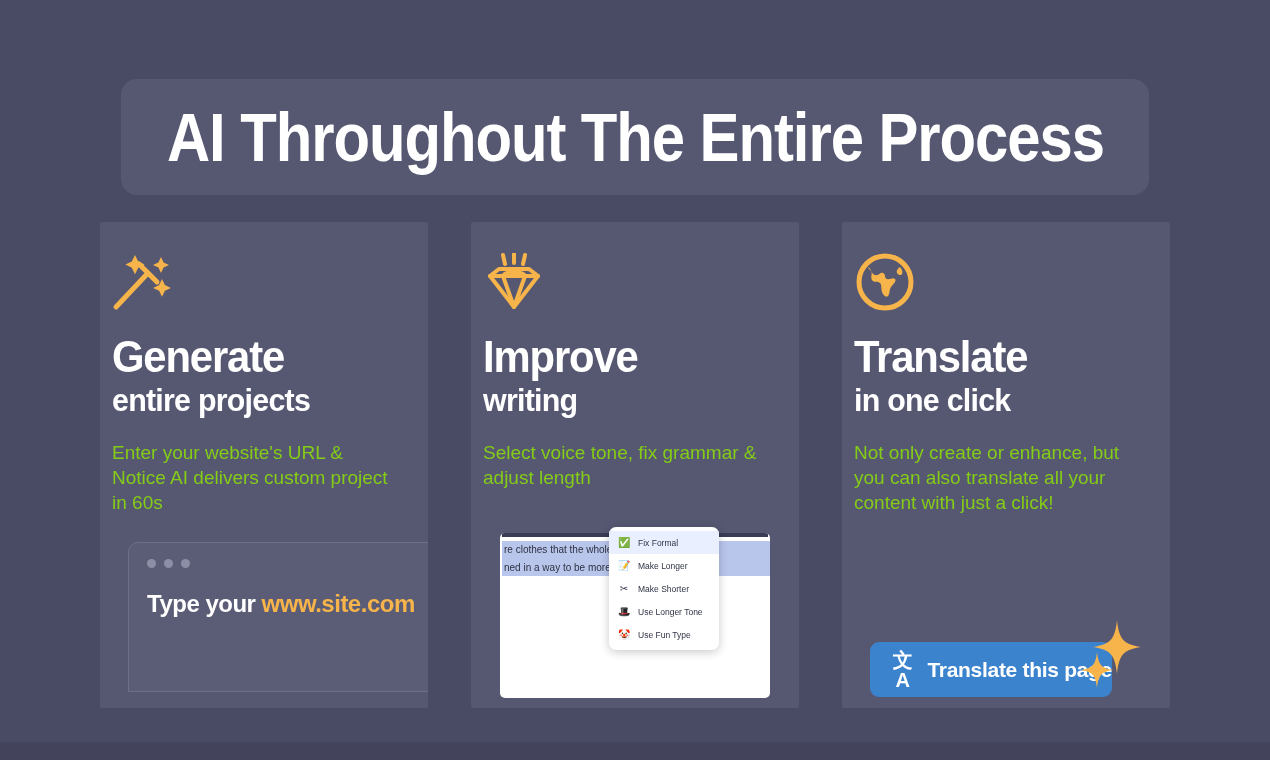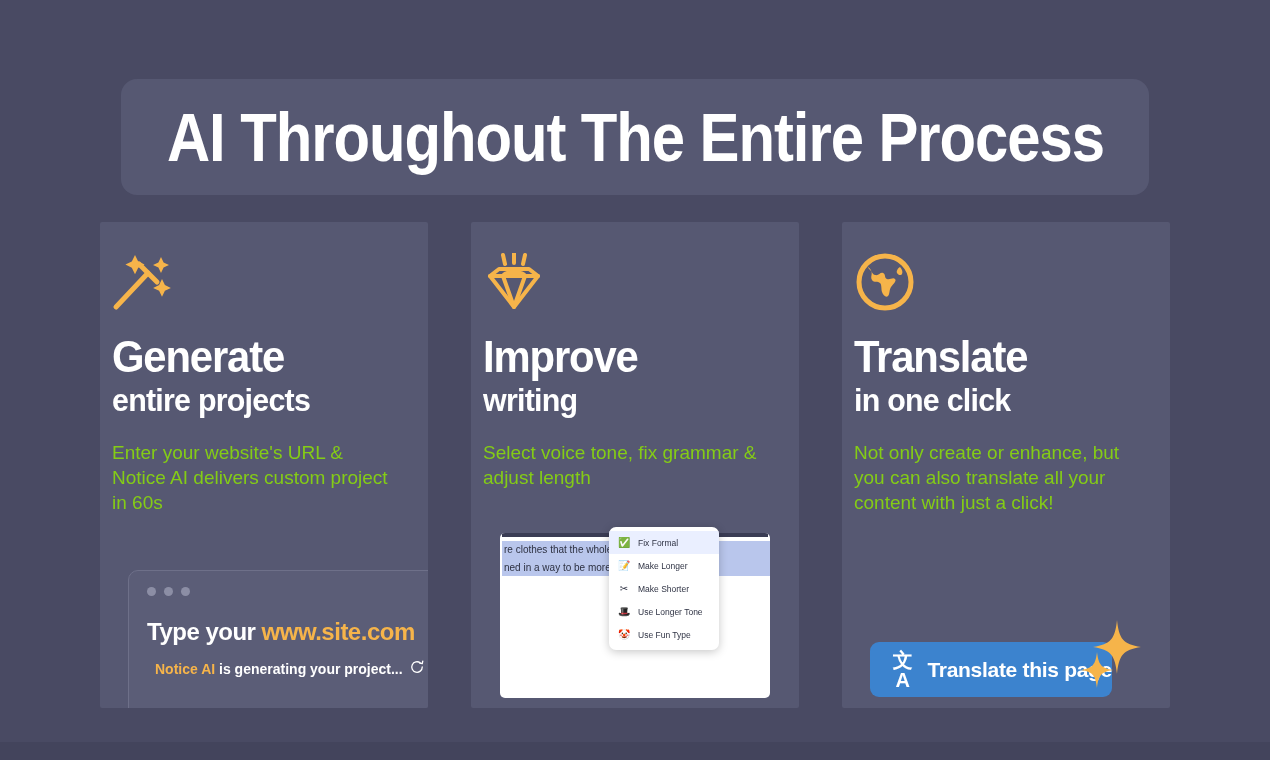--- a/index.html
+++ b/index.html
@@ -105,21 +105,21 @@
     font-size: 19px;
     line-height: 1.32;
     margin-top: 22px;
     font-weight: normal;
   }
 
   
   .mini-browser {
     position: absolute;
     left: 28px;
-    top: 348px;
+    top: 320px;
     width: 330px;
     height: 150px;
     background: #5b5d77;
     border: 1px solid #6e7089;
     border-radius: 10px 0 0 0;
     padding: 16px 18px;
   }
   .dots { display: flex; gap: 8px; margin-bottom: 22px; }
   .dot { width: 9px; height: 9px; border-radius: 50%; background: #8c8ea5; }
   .type-line {
@@ -263,29 +263,20 @@
     <div class="card-subtitle">entire projects</div>
     <div class="card-desc">Enter your website's URL &amp; Notice AI delivers custom project in 60s</div>
 
     <div class="mini-browser">
       <div class="dots">
         <span class="dot"></span>
         <span class="dot"></span>
         <span class="dot"></span>
       </div>
       <div class="type-line"><span>Type your </span><span class="url">www.site.com</span></div>
-      <div class="gen-line">
-        <span><span class="brand">Notice AI</span><span> is generating your project...</span></span>
-        <span class="spinner-icon">
-          <svg width="14" height="14" viewBox="0 0 16 16">
-            <path d="M14 8 a6 6 0 1 1 -2.2 -4.6" fill="none" stroke="#ffffff" stroke-width="1.5" stroke-linecap="round"></path>
-            <path d="M14.6 1.4 L14 4.2 L11.2 3.6" fill="none" stroke="#ffffff" stroke-width="1.5" stroke-linecap="round" stroke-linejoin="round"></path>
-          </svg>
-        </span>
-      </div>
     </div>
   </div>
 
   <div class="card">
     <div class="card-icon">
       <svg width="62" height="58" viewBox="0 0 62 58">
         <g fill="none" stroke="#F6B44A" stroke-width="4" stroke-linecap="round" stroke-linejoin="round">
           <path d="M20 2 L22 11"></path>
           <path d="M31 0 L31 10"></path>
           <path d="M42 2 L40 11"></path>

